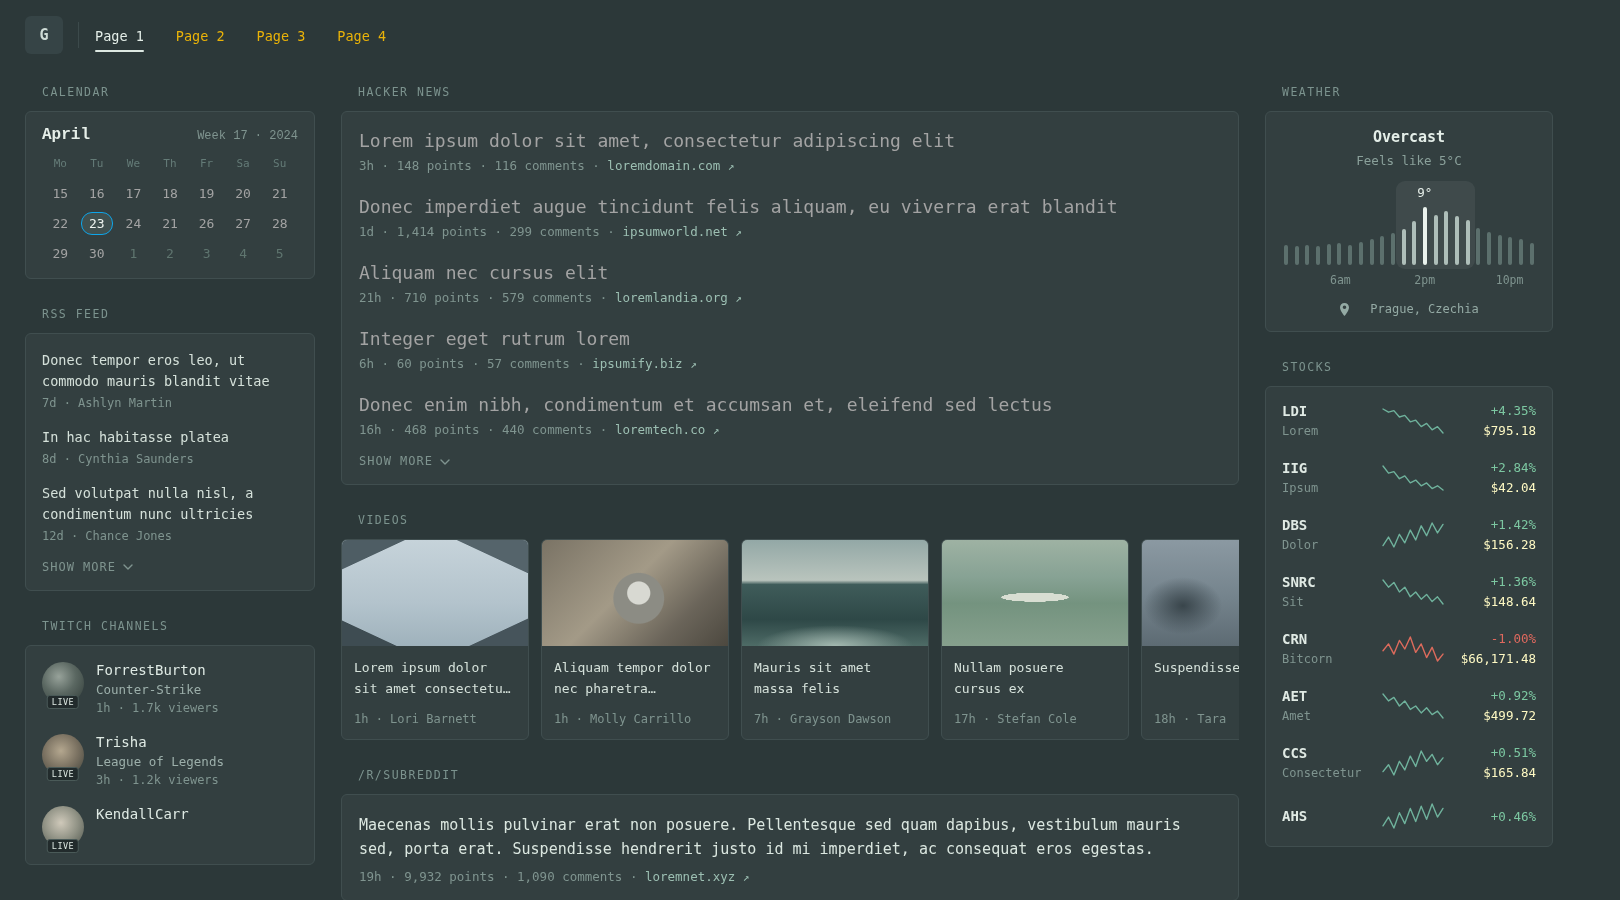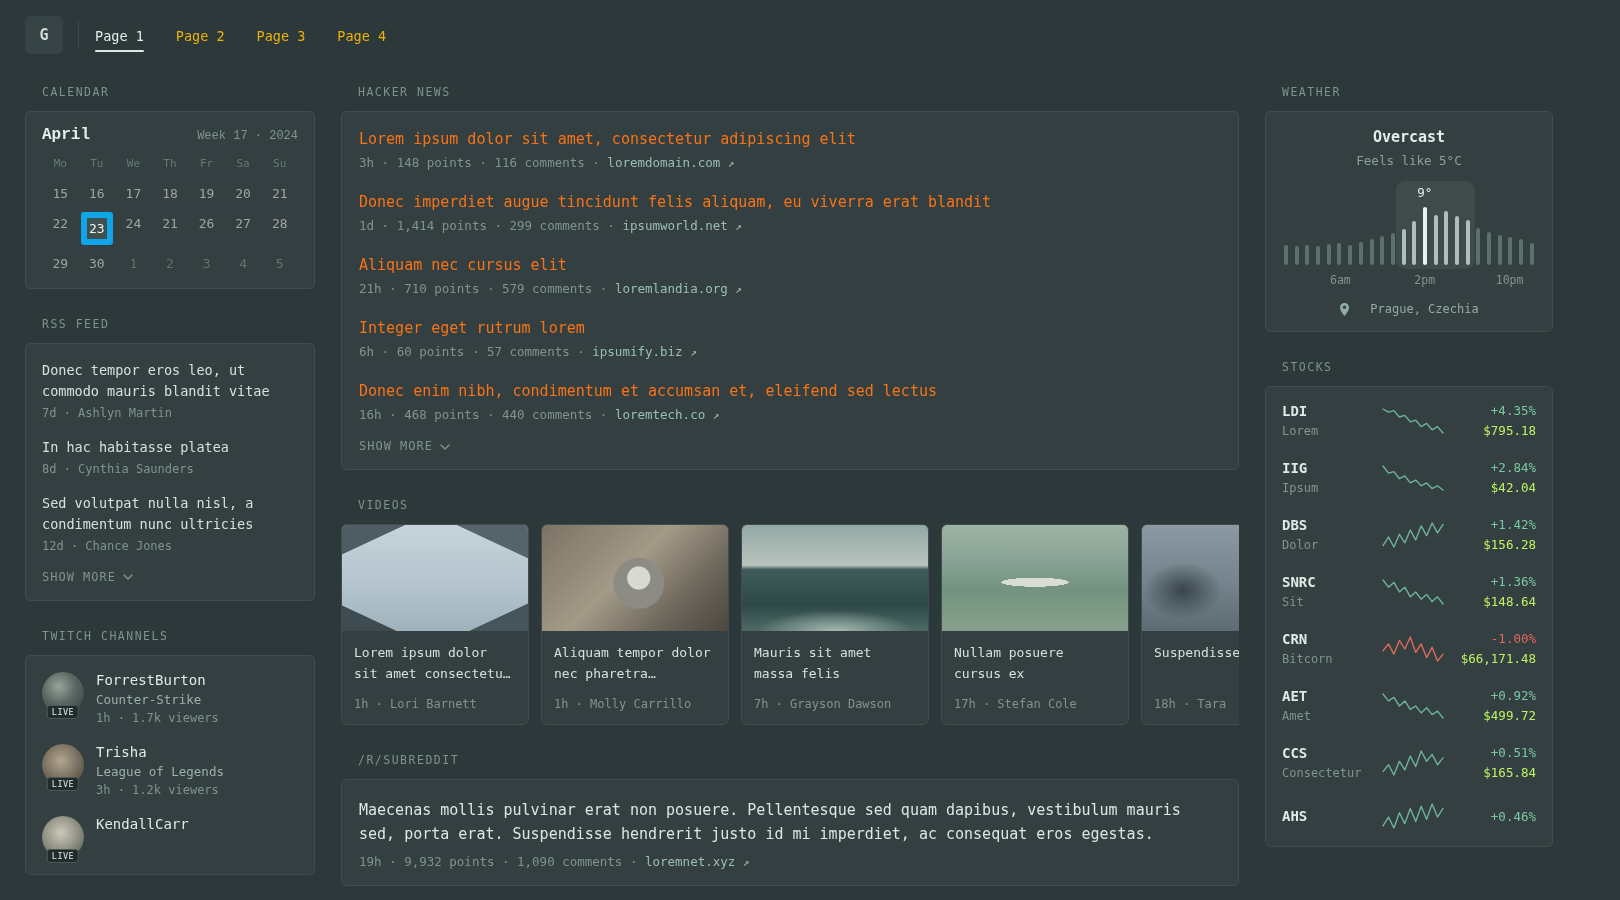--- a/index.html
+++ b/index.html
@@ -28,21 +28,21 @@
   .section-title { font-size:11.5px; letter-spacing:1.5px; color:#7c938e; margin:0 0 12px 17px; }
   .card { background:#333f40; border:1px solid #404e4f; border-radius:6px; }
   
   .cal-card { padding:14px 16px 13px; }
   .cal-head { display:flex; justify-content:space-between; align-items:baseline; margin-bottom:13px;font-family:Liberation Mono, monospace; }
   .cal-month { font-size:16px; font-weight:bold; color:#e6efe9; }
   .cal-week { font-size:12px; color:#7f948f; }
   .cal-grid { display:grid; grid-template-columns:repeat(7,1fr); row-gap:7px; text-align:center; }
   .cal-dow { font-size:11px; color:#647b77; padding-bottom:5px; }
   .cal-day { font-size:13px; color:#a3a3a3; padding:4px 0; }
-  .cal-day.today { background:#40504f; border:6px solid #0ea5e9; border-radius:3px; color:#eef4ef; width:32px; margin:0 auto; padding:3px 0; }
+  .cal-day.today { background:#40504f; border:1px solid #0ea5e9; border-radius:11px; color:#eef4ef; width:32px; margin:0 auto; padding:3px 0; }
   .cal-day.other-month { color:#5f756f; }
   
   .pad-card { padding:16px; }
   .rss-item + .rss-item { margin-top:17px; }
   .rss-title { font-size:13.5px; line-height:1.55; color:#d5e1da; cursor:pointer; }
   .rss-meta { font-size:12px; color:#7f948f; margin-top:4px; }
   .show-more { font-size:12px; letter-spacing:1px; color:#7f948f; margin-top:17px; display:flex; align-items:center; gap:7px; cursor:pointer; }
   .show-more svg { margin-top:1px; }
   
   .tw-item { display:flex; gap:12px; align-items:flex-start; cursor:pointer; }
@@ -55,21 +55,21 @@
     position:absolute; left:50%; transform:translateX(-50%); bottom:-5px;
     background:#222b2c; border:1px solid #4a5a58; color:#dfe9e3;
     font-size:8.5px; letter-spacing:.5px; padding:1px 4px; border-radius:3px;
   }
   .tw-name { font-size:14px; color:#dfeae4; }
   .tw-game { font-size:12.5px; color:#9cafaa; margin-top:4px; }
   .tw-meta { font-size:12px; color:#7f948f; margin-top:4px; }
   
   .hn-card { padding:18px 17px 16px; }
   .hn-item + .hn-item { margin-top:23px; }
-  .hn-title { font-size:15px; color:#f97316; cursor:pointer; }
+  .hn-title { font-size:18px; color:#a3a3a3; cursor:pointer; }
   .hn-meta { font-size:12.5px; color:#7f948f; margin-top:7px; }
   .hn-domain { color:#9cbfb2; cursor:pointer; }
   .ext-arrow { font-size:11px; }
   .sub-title { font-size:15px; line-height:1.62; color:#dbe7e0; cursor:pointer; }
   
   .videos-row { display:flex; gap:12px; overflow:hidden; }
   .video-card { width:188px; flex:0 0 188px; background:#333f40; border:1px solid #404e4f; border-radius:6px; overflow:hidden; cursor:pointer; }
   .video-thumb { height:106px; }
   .thumb-0 { background:
       linear-gradient(205deg, #55646b 0%, #55646b 17%, rgba(0,0,0,0) 17.5%),
@@ -111,21 +111,21 @@
   .stocks-card { padding:5px 0; }
   .stock-row { display:flex; align-items:center; padding:11px 16px; cursor:pointer; }
   .st-left { width:92px; }
   .st-ticker { font-size:14px; font-weight:bold; color:#e0eae4; }
   .st-name { font-size:12px; color:#7f948f; margin-top:5px; }
   .st-spark { flex:1; display:flex; justify-content:center; align-items:center; }
   .st-right { min-width:84px; text-align:right; }
   .st-change { font-size:12.5px; }
   .st-change.up { color:#7cc7a1; }
   .st-change.down { color:#e0695e; }
-  .st-price { font-size:12.5px; color:#bef264; margin-top:5px; }
+  .st-price { font-size:12.5px; color:#fef9c3; margin-top:5px; }
   svg.up polyline { stroke:#6fb29c; }
   svg.down polyline { stroke:#dd6b5c; }
 </style>
 </head>
 <body>
 
 <div class="page">
 
   <header class="topbar">
     <div class="logo">G</div>

